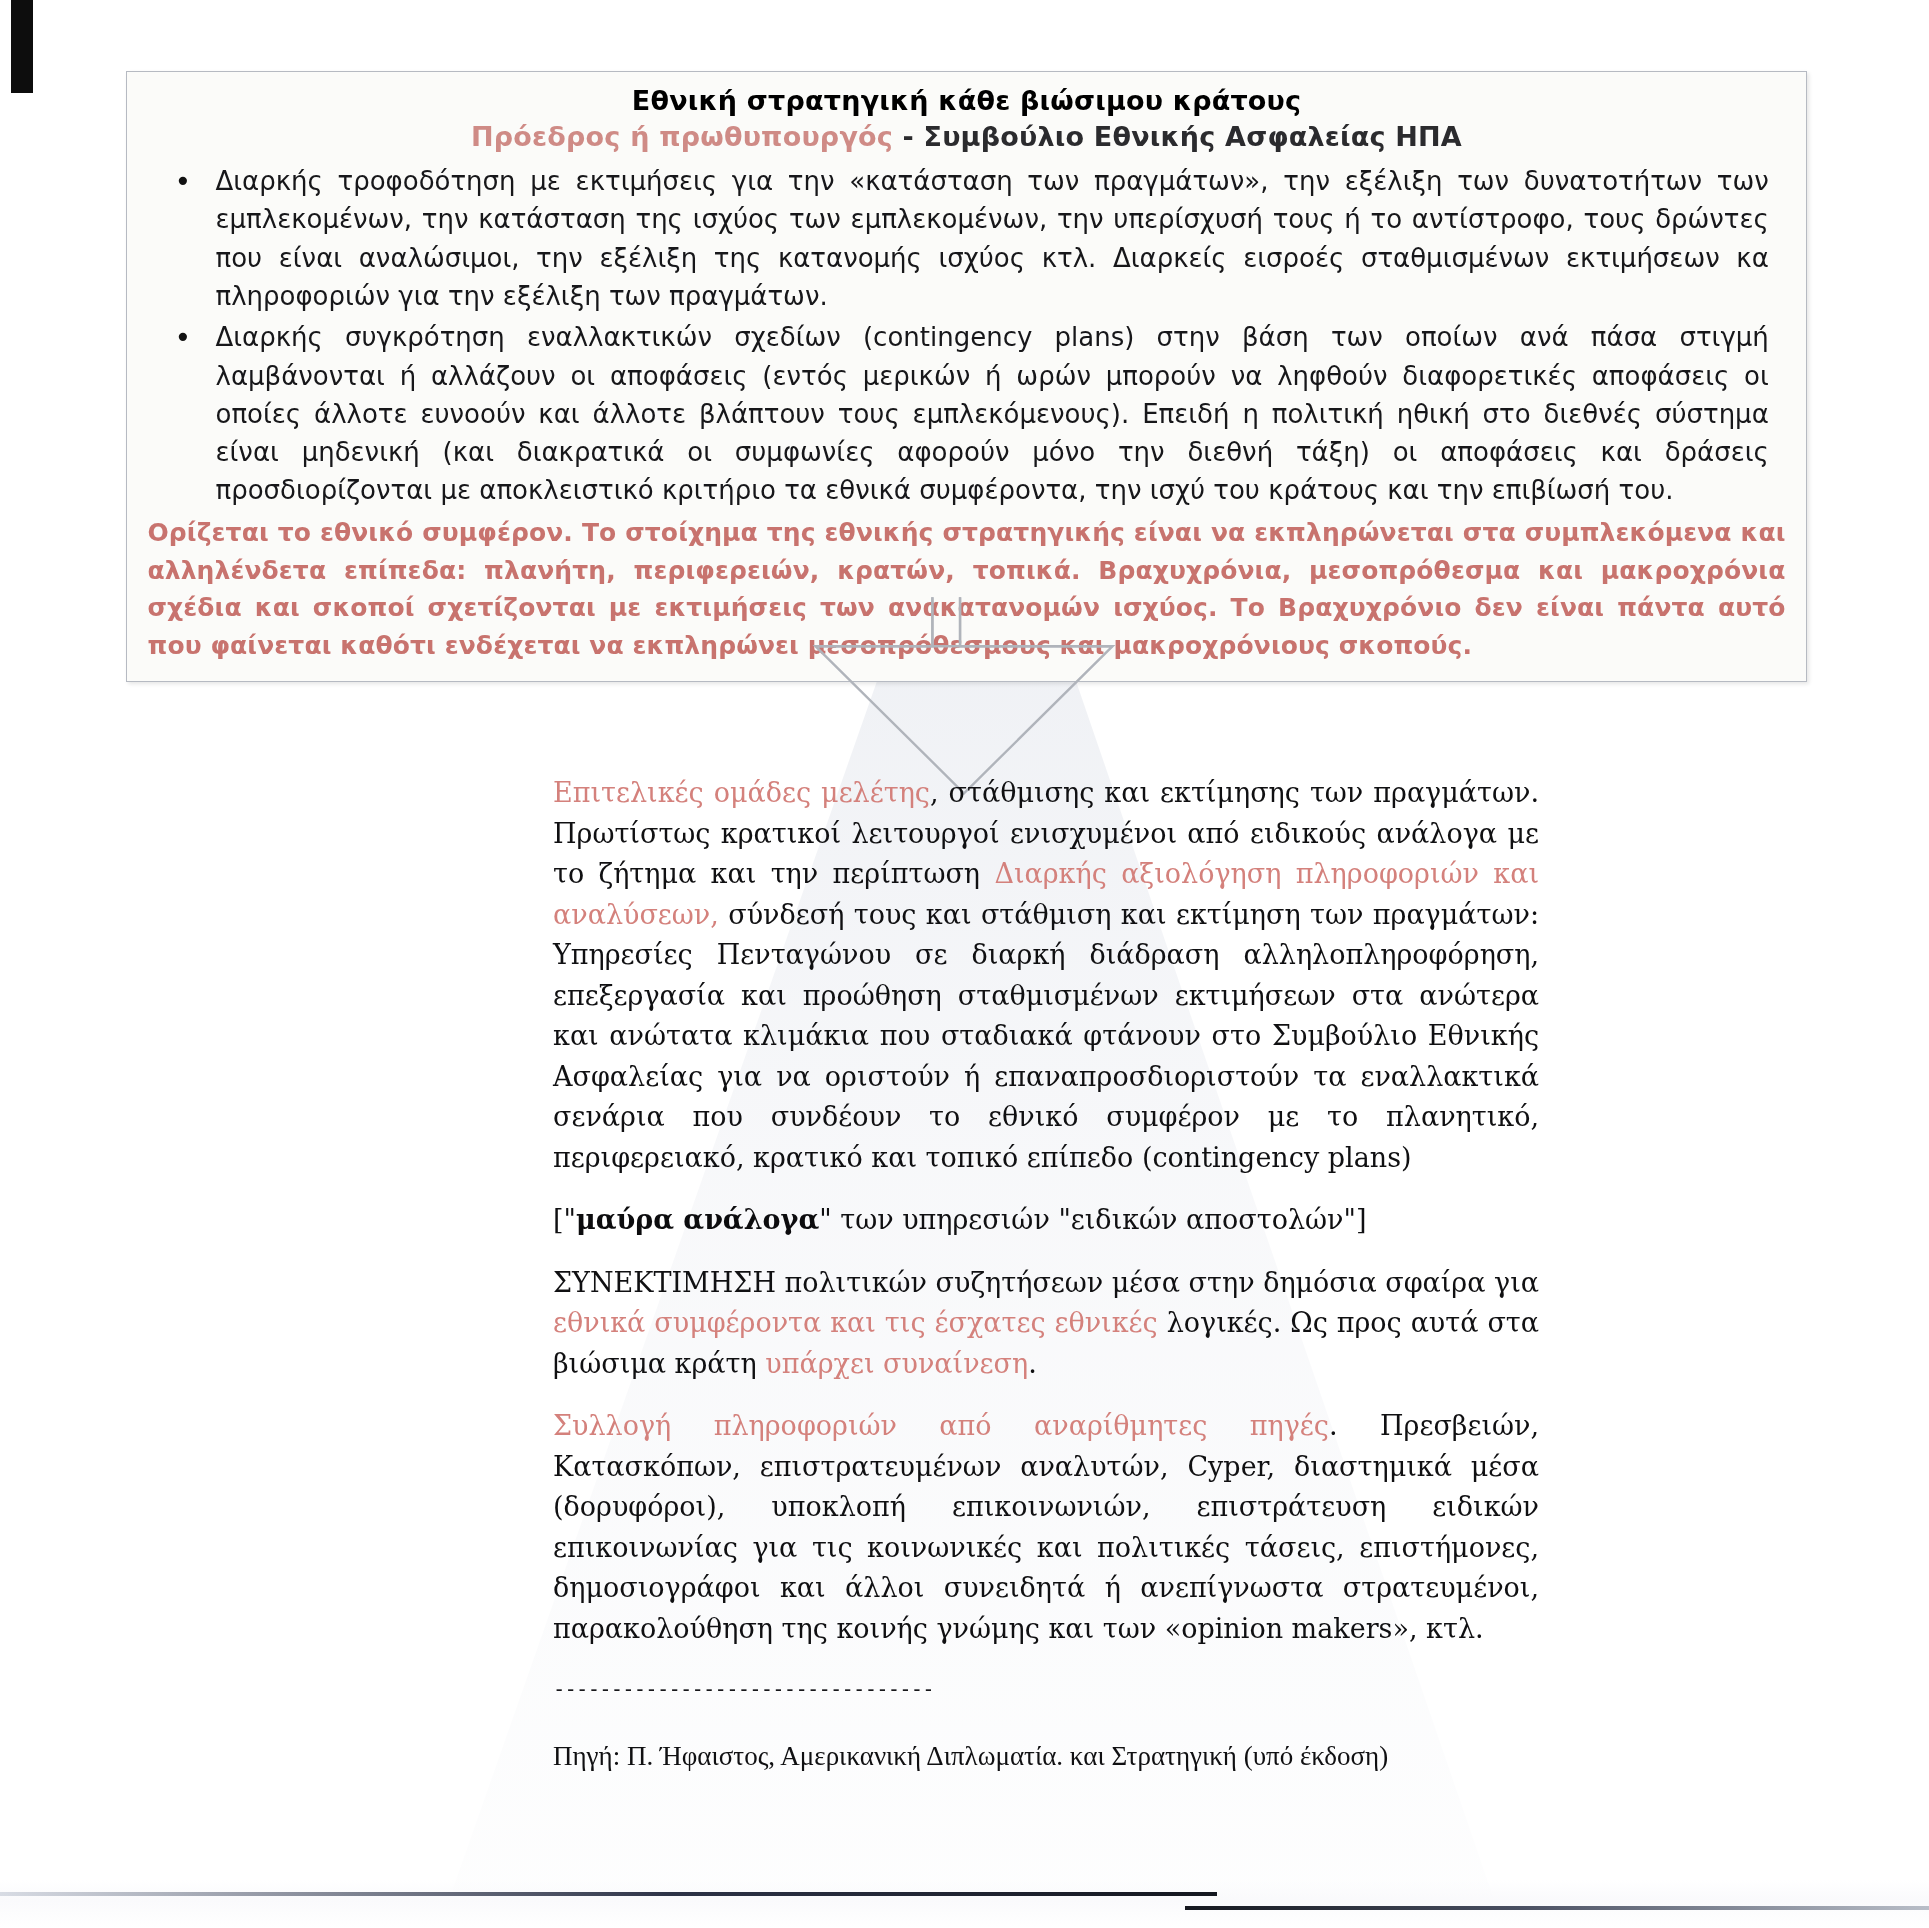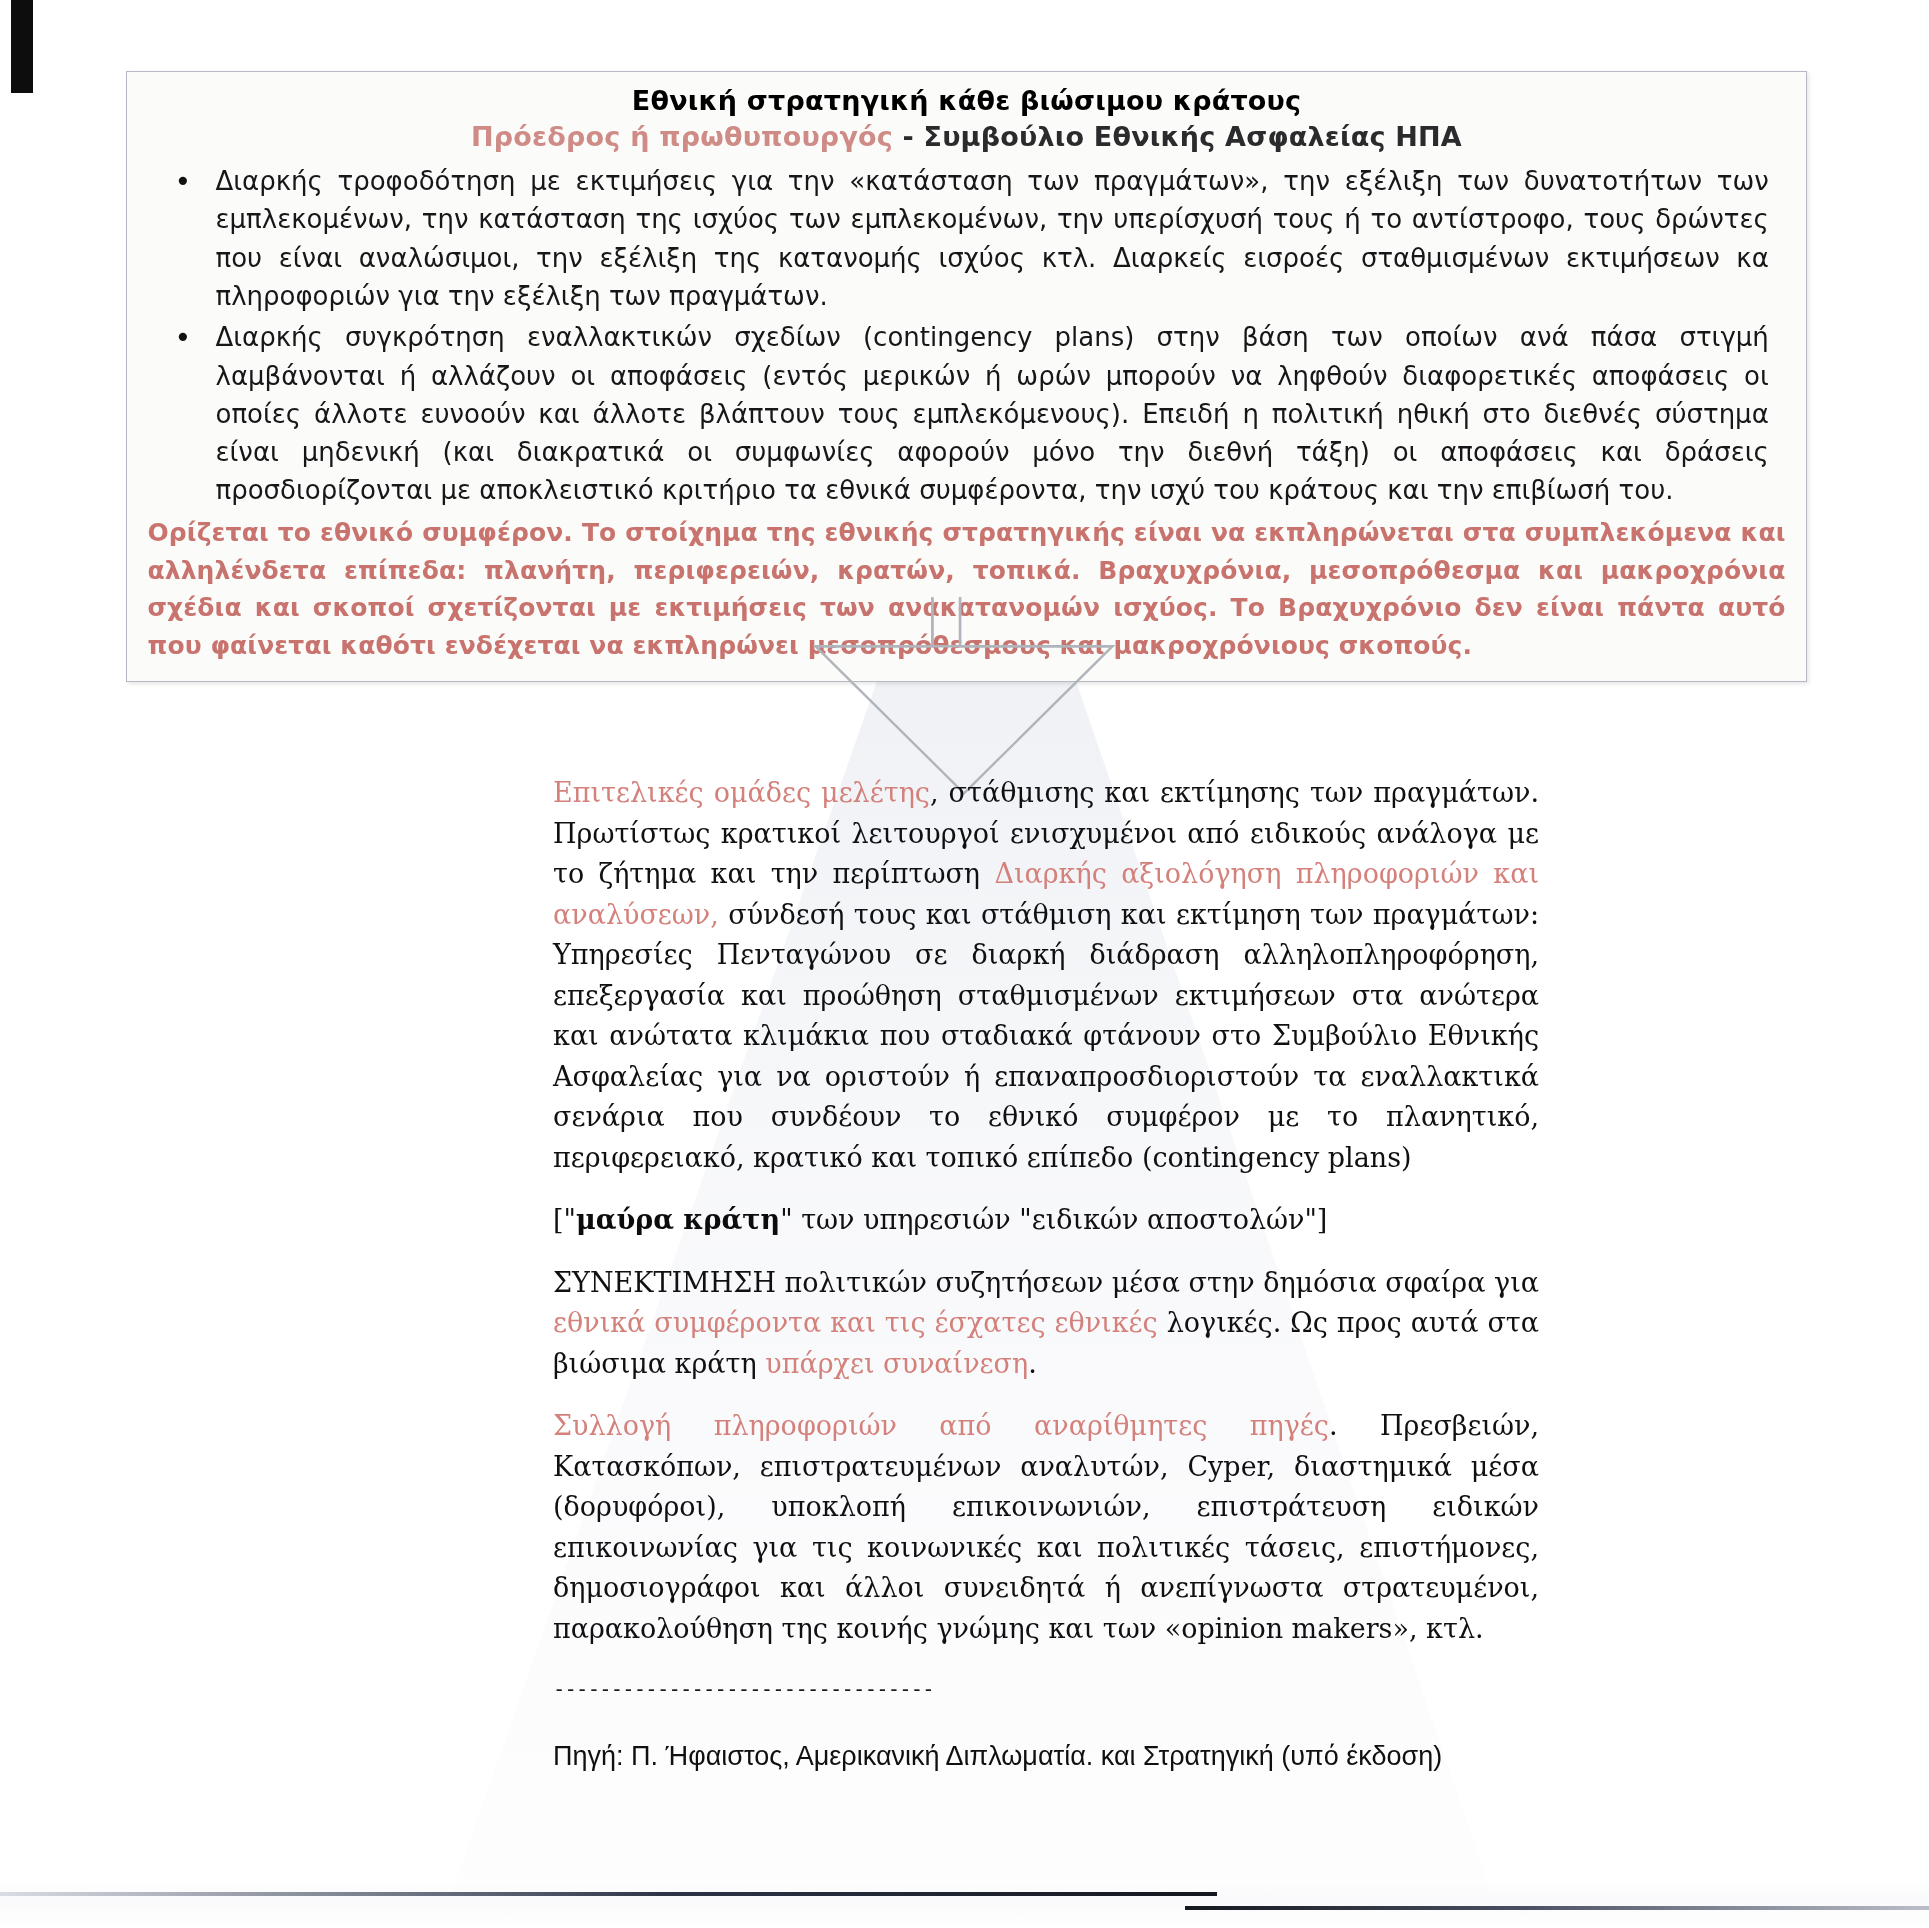--- a/index.html
+++ b/index.html
@@ -145,21 +145,21 @@
 
   #dashed-separator {
     font-family: "DejaVu Sans Mono", monospace;
     font-size: 20.5px;
     letter-spacing: -0.8px;
     color: #17171a;
     margin: 28.4px 0 35px 0;
     white-space: nowrap;
   }
   #source-note {
-    font-family: Liberation Sans, sans-serif;
+    font-family: Liberation Serif, serif;
     font-size: 27px;
     line-height: 1.50;
     color: #101012;
     text-align: justify;
     text-align-last: left;
     margin: 0;
   }
 </style>
 </head>
 <body>
@@ -191,21 +191,21 @@
   <path d="M 205 0 L 205 62 L 398 62" fill="none" stroke="#b0b4bb" stroke-width="3"></path>
 </svg>
 
 <div id="lower-column">
 
   <p class="body-par last-line-left">
     <span class="red-ital">Επιτελικές ομάδες μελέτης</span><span>, στάθμισης και εκτίμησης των πραγμάτων. Πρωτίστως κρατικοί λειτουργοί ενισχυμένοι από ειδικούς ανάλογα με το ζήτημα και την περίπτωση </span><span class="red-ital">Διαρκής αξιολόγηση πληροφοριών και αναλύσεων,</span><span> σύνδεσή τους και στάθμιση και εκτίμηση των πραγμάτων: Υπηρεσίες Πενταγώνου σε διαρκή διάδραση αλληλοπληροφόρηση, επεξεργασία και προώθηση σταθμισμένων εκτιμήσεων στα ανώτερα και ανώτατα κλιμάκια που σταδιακά φτάνουν στο Συμβούλιο Εθνικής Ασφαλείας για να οριστούν ή επαναπροσδιοριστούν τα εναλλακτικά σενάρια που συνδέουν το εθνικό συμφέρον με το πλανητικό, περιφερειακό, κρατικό και τοπικό επίπεδο (contingency plans)</span>
   </p>
 
   <p class="body-par last-line-left">
-    <span>["</span><span class="bold-blk">μαύρα κράτη</span><span>" των υπηρεσιών "ειδικών αποστολών"]</span>
+    <span>["</span><span class="bold-blk">μαύρα ανάλογα</span><span>" των υπηρεσιών "ειδικών αποστολών"]</span>
   </p>
 
   <p class="body-par last-line-left">
     <span>ΣΥΝΕΚΤΙΜΗΣΗ πολιτικών συζητήσεων μέσα στην δημόσια σφαίρα για </span><span class="red-ital">εθνικά συμφέροντα και τις έσχατες εθνικές</span><span> λογικές. Ως προς αυτά στα βιώσιμα κράτη </span><span class="red-ital">υπάρχει συναίνεση</span><span>.</span>
   </p>
 
   <p class="body-par last-line-left">
     <span class="red-ital">Συλλογή πληροφοριών από αναρίθμητες πηγές</span><span>. Πρεσβειών, Κατασκόπων, επιστρατευμένων αναλυτών, Cyper, διαστημικά μέσα (δορυφόροι), υποκλοπή επικοινωνιών, επιστράτευση ειδικών επικοινωνίας για τις κοινωνικές και πολιτικές τάσεις, επιστήμονες, δημοσιογράφοι και άλλοι συνειδητά ή ανεπίγνωστα στρατευμένοι, παρακολούθηση της κοινής γνώμης και των «opinion makers», κτλ.</span>
   </p>
 

